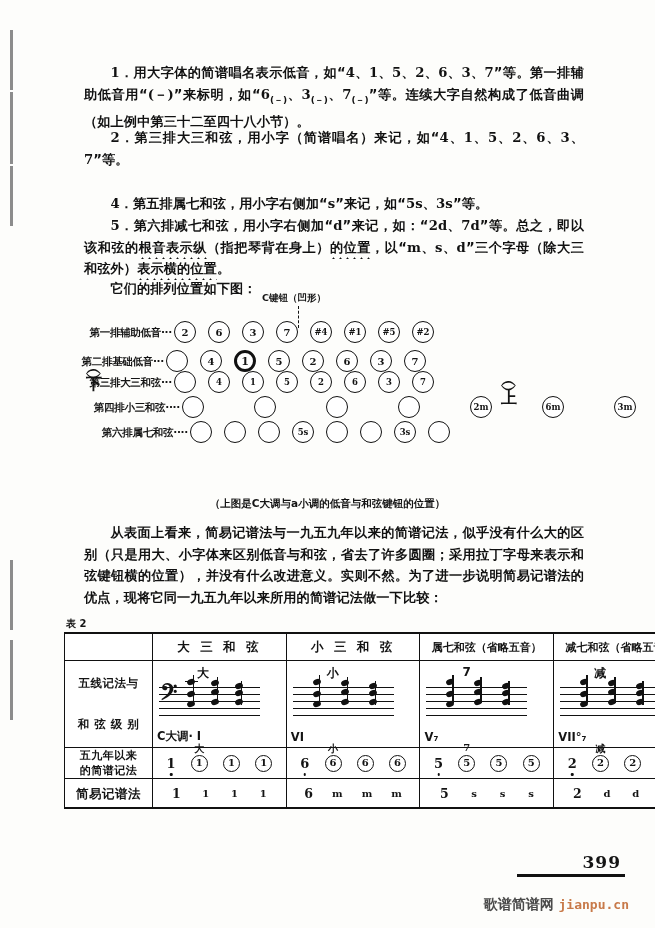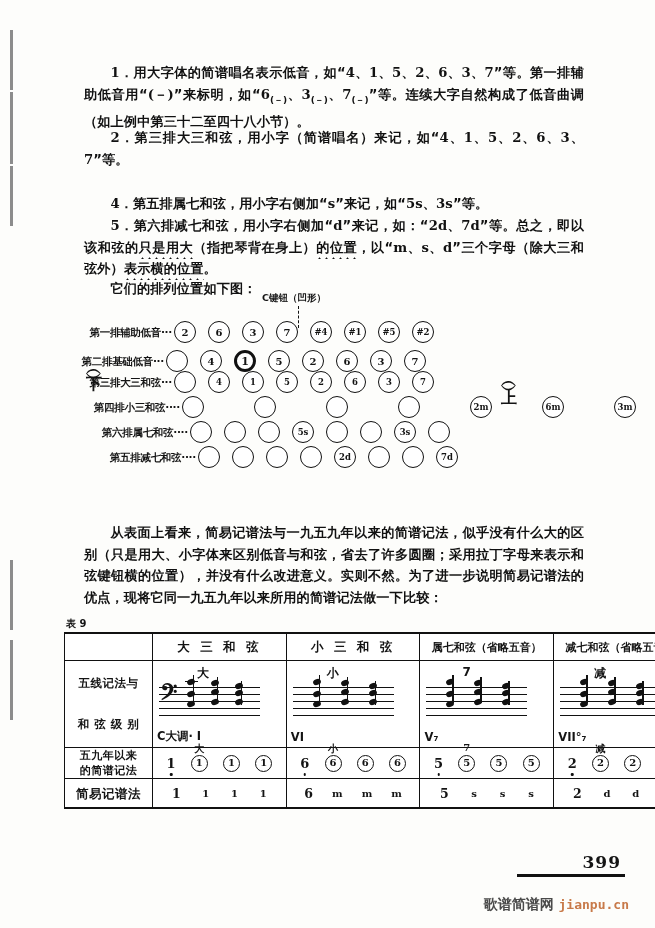--- a/index.html
+++ b/index.html
@@ -316,21 +316,21 @@
   <div class="text-block indent" style="top:127px;">
     <span class="num">2</span>．第三排大三和弦，用小字（简谱唱名）来记，如“<span class="num">4</span>、<span class="num">1</span>、<span class="num">5</span>、<span class="num">2</span>、<span class="num">6</span>、<span class="num">3</span>、<span class="num">7</span>”等。
   </div>
 
 
   <div class="text-block indent" style="top:193px;">
     <span class="num">4</span>．第五排属七和弦，用小字右侧加“<span class="lat">s</span>”来记，如“<span class="num">5s、3s</span>”等。
   </div>
 
   <div class="text-block indent" style="top:215px;">
-    <span class="num">5</span>．第六排减七和弦，用小字右侧加“<span class="lat">d</span>”来记，如：“<span class="num">2d、7d</span>”等。总之，即以该和弦的<span class="dotted">只是用大</span>（指把琴背在身上）<span class="dotted">的位置</span>，以“<span class="lat">m</span>、<span class="lat">s</span>、<span class="lat">d</span>”三个字母（除大三和弦外）<span class="dotted">表示横的位置</span>。
+    <span class="num">5</span>．第六排减七和弦，用小字右侧加“<span class="lat">d</span>”来记，如：“<span class="num">2d、7d</span>”等。总之，即以该和弦的<span class="dotted">根音表示纵</span>（指把琴背在身上）<span class="dotted">的位置</span>，以“<span class="lat">m</span>、<span class="lat">s</span>、<span class="lat">d</span>”三个字母（除大三和弦外）<span class="dotted">表示横的位置</span>。
   </div>
 
   <div class="text-block indent" style="top:278px;">
     它们的排列位置如下图：
   </div>
 
   <div class="diagram">
 
     <div class="c-label" style="left:178px; top:0px;">C键钮（凹形）</div>
     <div class="c-dash" style="left:214px; top:14px; height:22px;"></div>
@@ -388,40 +388,30 @@
       <span class="btn blank"></span>
       <span class="btn blank"></span>
       <span class="btn blank"></span>
       <span class="btn tiny">5s</span>
       <span class="btn blank"></span>
       <span class="btn blank"></span>
       <span class="btn tiny">3s</span>
       <span class="btn blank"></span>
     </div>
 
-    <div class="row" style="left:114px; top:153px;">
-      <span class="row-label">第五排减七和弦····</span>
-      <span class="btn blank"></span>
-      <span class="btn blank"></span>
-      <span class="btn blank"></span>
-      <span class="btn blank"></span>
-      <span class="btn tiny">2d</span>
-      <span class="btn blank"></span>
-      <span class="btn blank"></span>
-      <span class="btn tiny">7d</span>
-    </div>
 
     <div class="ud-mark" style="left:-1px; top:72px; writing-mode:vertical-rl;">（下）</div>
     <div class="ud-mark" style="left:414px; top:84px; writing-mode:vertical-rl;">（上）</div>
   </div>
 
+  <div class="caption" style="top:497px;">（上图是C大调与a小调的低音与和弦键钮的位置）</div>
 
   <div class="text-block indent" style="top:522px;">从表面上看来，简易记谱法与一九五九年以来的简谱记法，似乎没有什么大的区别（只是用大、小字体来区别低音与和弦，省去了许多圆圈；采用拉丁字母来表示和弦键钮横的位置），并没有什么改进意义。实则不然。为了进一步说明简易记谱法的优点，现将它同一九五九年以来所用的简谱记法做一下比较：</div>
 
-  <div class="tbl-tag">表 9</div>
+  <div class="tbl-tag">表 2</div>
 
   <table class="cmp">
     <tbody>
         <tr>
       <td class="rowlabel outer-top"></td>
       <td class="col-head outer-top">大 三 和 弦</td>
       <td class="col-head outer-top">小 三 和 弦</td>
       <td class="col-head narrow outer-top">属七和弦（省略五音）</td>
       <td class="col-head narrow outer-top">减七和弦（省略五音）</td>
     </tr>

